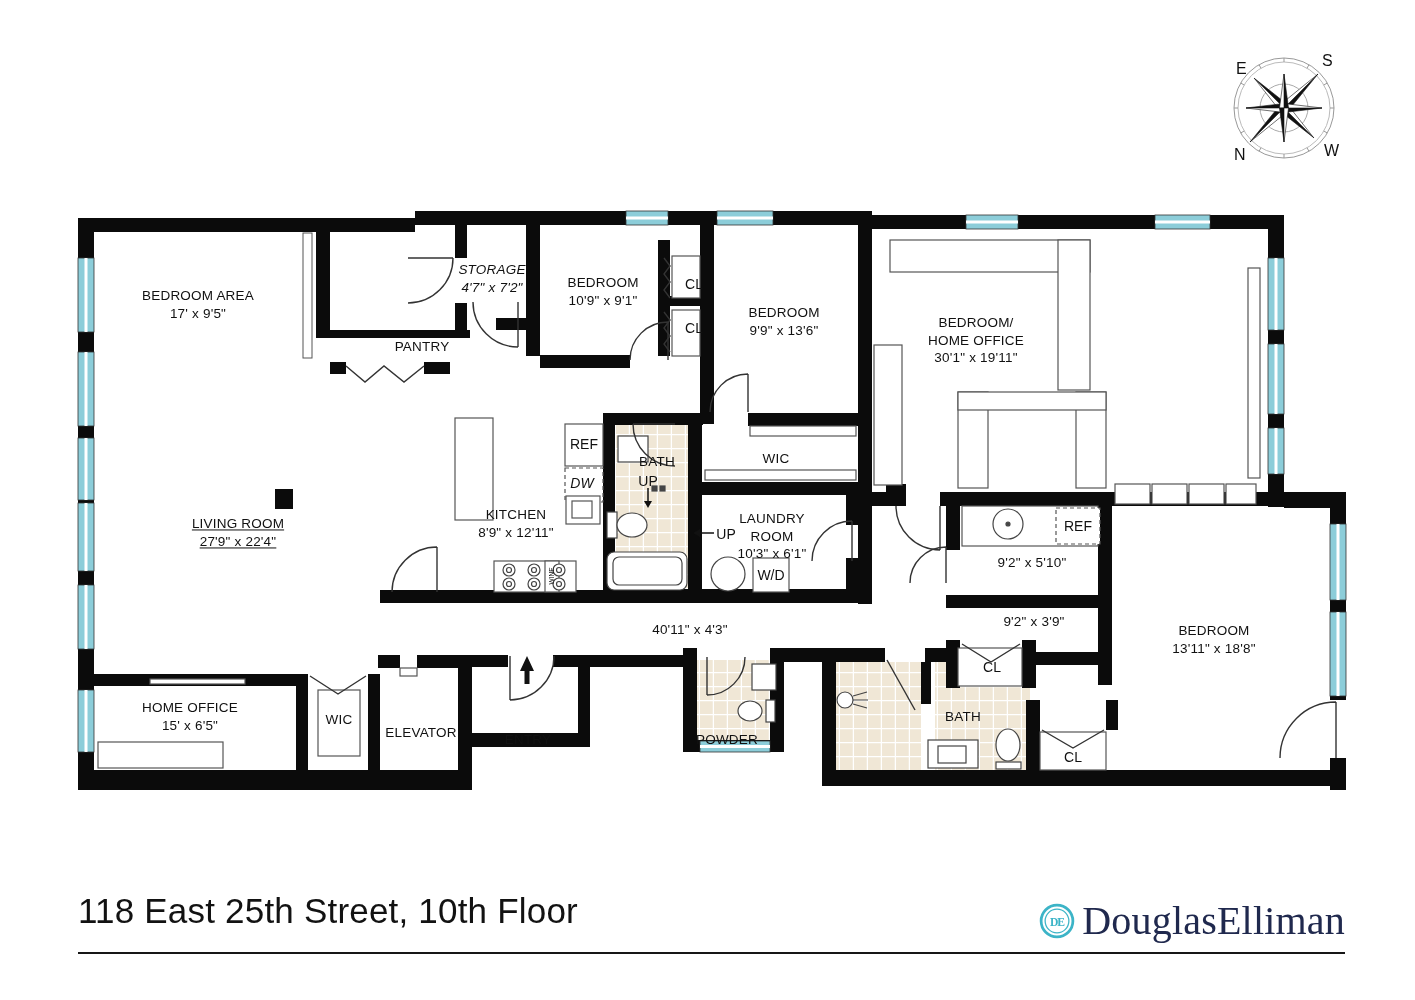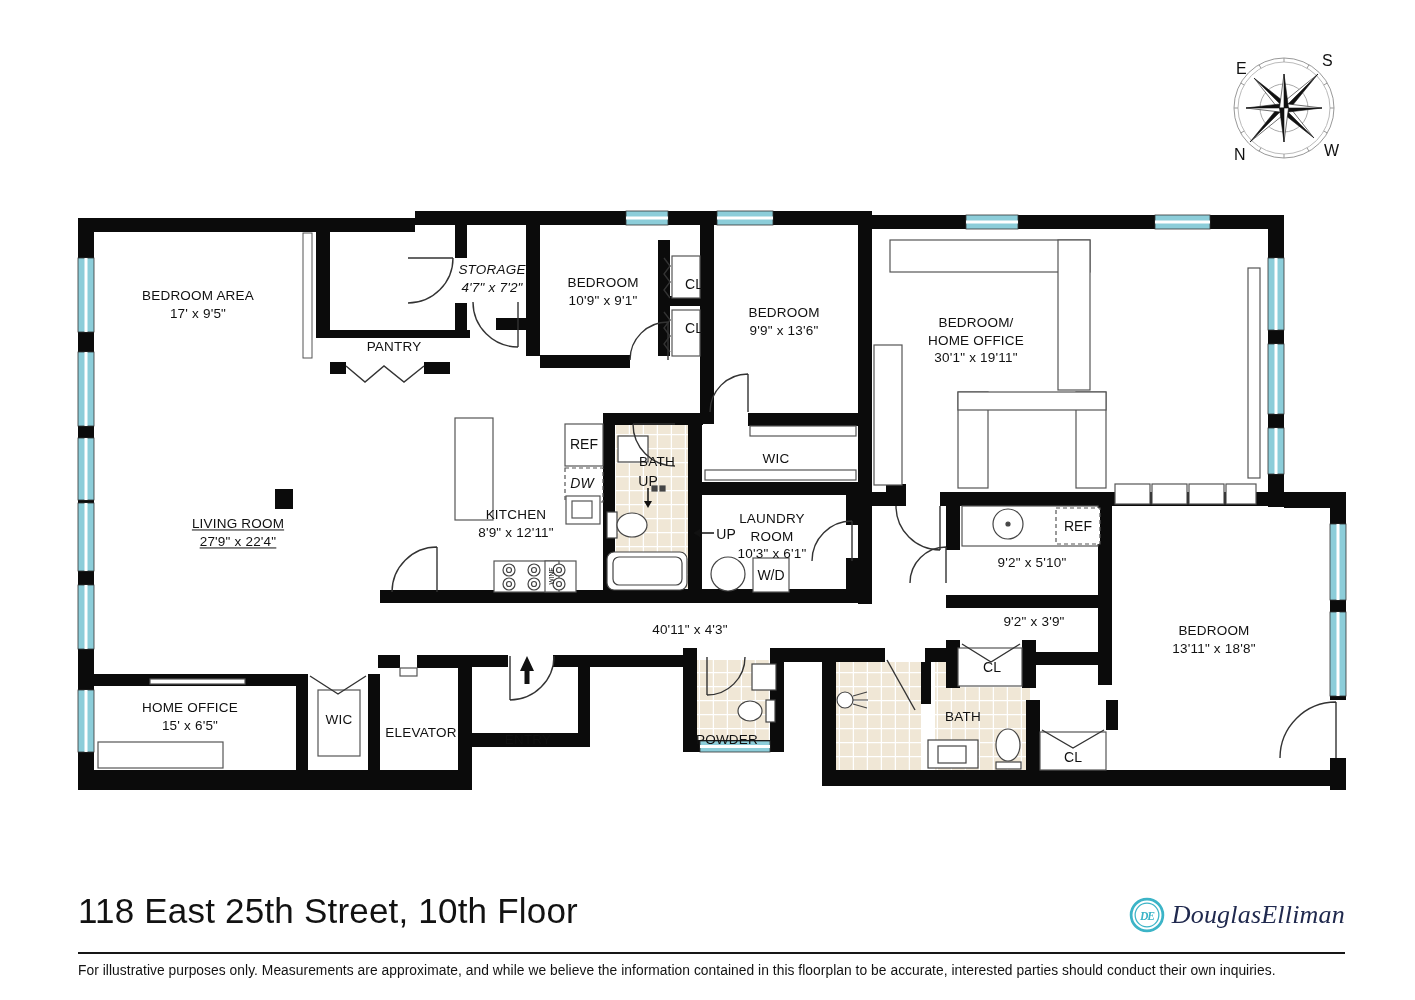--- a/index.html
+++ b/index.html
@@ -7,22 +7,22 @@
         font-family:"Liberation Sans",sans-serif;color:#111;}
   svg{display:block;}
   .plan-svg{position:absolute;left:0;top:0;}
   .lbl{position:absolute;transform:translate(-50%,-50%);text-align:center;
        font:13.5px/1.3 "Liberation Sans",sans-serif;color:#111;white-space:nowrap;letter-spacing:.2px;}
   .lbl.sm{font-size:14px;letter-spacing:0;}
   .lbl.wine{font-size:6.5px;transform:translate(-50%,-50%) rotate(-90deg);letter-spacing:0;}
   .title{position:absolute;left:78px;top:891px;font-size:35px;letter-spacing:.2px;color:#121212;}
   .divider{position:absolute;left:78px;top:952px;width:1267px;height:2px;background:#161616;}
   .disclaimer{position:absolute;left:78px;top:963px;width:1267px;font-size:13.8px;color:#121212;letter-spacing:.05px;}
-  .logo{position:absolute;top:897px;right:70px;display:flex;align-items:center;gap:7px;font-style:italic;}
-  .logo-text{font-family:"Liberation Serif",serif;font-size:26px;color:#20294e;letter-spacing:.2px;}
+  .logo{position:absolute;top:897px;right:70px;display:flex;align-items:center;gap:7px;}
+  .logo-text{font-family:"Liberation Serif",serif;font-size:40px;color:#20294e;letter-spacing:.2px;}
   .compass{position:absolute;left:1222px;top:38px;}
 </style>
 </head>
 <body>
 
 <div class="page">
 
   <svg class="plan-svg" width="1415" height="1000" viewBox="0 0 1415 1000">
     <defs>
       <pattern id="tile" width="14" height="14" patternUnits="userSpaceOnUse">
@@ -265,21 +265,21 @@
   </svg>
 
   <div class="lbl" style="left:198px;top:305px;">
     <div>BEDROOM AREA</div>
       <div>17' x 9'5"</div>
   </div>
   <div class="lbl" style="left:492px;top:279px;font-style:italic;">
     <div>STORAGE</div>
       <div>4'7" x 7'2"</div>
   </div>
-  <div class="lbl" style="left:394px;top:347px;">PANTRY</div>
+  <div class="lbl" style="left:422px;top:347px;">PANTRY</div>
   <div class="lbl" style="left:603px;top:292px;">
     <div>BEDROOM</div>
       <div>10'9" x 9'1"</div>
   </div>
   <div class="lbl sm" style="left:694px;top:284px;">CL</div>
   <div class="lbl sm" style="left:694px;top:328px;">CL</div>
   <div class="lbl" style="left:784px;top:322px;">
     <div>BEDROOM</div>
       <div>9'9" x 13'6"</div>
   </div>
@@ -372,15 +372,14 @@
   <div class="logo">
     <svg width="36" height="36" viewBox="0 0 34 34">
       <circle cx="17" cy="17" r="15" fill="none" stroke="#3cb4c7" stroke-width="2.6"></circle>
       <circle cx="17" cy="17" r="11.2" fill="none" stroke="#3cb4c7" stroke-width="1.2"></circle>
       <text x="17" y="21.5" text-anchor="middle" font-family="Liberation Serif, serif" font-size="11" font-weight="bold" fill="#3cb4c7" letter-spacing="-1">DE</text>
     </svg>
     <div class="logo-text"><span>Douglas</span><span>Elliman</span></div>
   </div>
 
   <div class="divider"></div>
-  <div class="disclaimer">For illustrative purposes only.  Measurements are approximate, and while we believe the information contained in this floorplan to be accurate, interested parties should conduct their own inquiries.</div>
 
 </div>
 
 </body></html>

